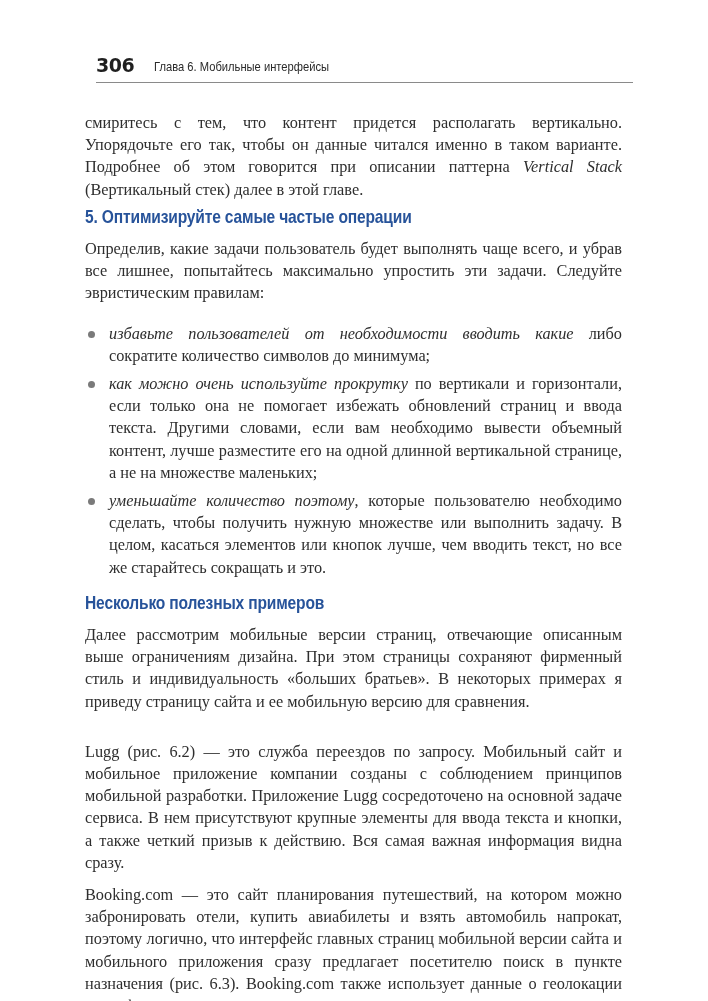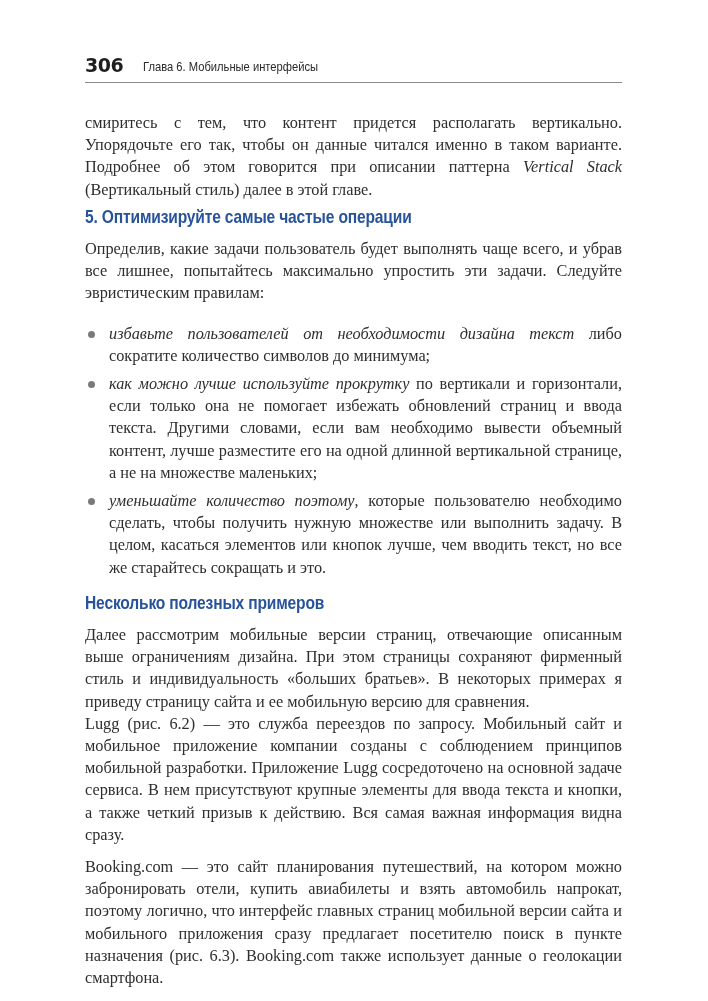--- a/index.html
+++ b/index.html
@@ -1,18 +1,18 @@
 <!DOCTYPE html>
 <html><head>
 <meta charset="utf-8">
 <style>
   html, body { margin: 0; padding: 0; background: #ffffff; }
   body { width: 708px; height: 1001px; position: relative; overflow: hidden; }
   .page { position: absolute; left: 85px; top: 0; width: 537px; color: #2b2b2b; }
-  .running-head { position: absolute; left: 0; top: 52px; width: 537px; height: 30px; border-bottom: 1.5px solid #8a8a8a; }
+  .running-head { position: absolute; left: 11px; top: 52px; width: 537px; height: 30px; border-bottom: 1.5px solid #8a8a8a; }
   .page-number { position: absolute; left: 0; top: 2px; font-family: "DejaVu Sans", sans-serif; font-weight: bold; font-size: 19px; color: #1f1f1f; letter-spacing: -0.5px; }
   .chapter-title { position: absolute; left: 58px; top: 7px; font-family: "Liberation Sans", sans-serif; font-size: 13px; color: #2a2a2a; transform: scaleX(0.86); transform-origin: left; }
   .body-text { font-family: "Liberation Serif", serif; font-size: 16.3px; line-height: 22.2px; text-align: justify; color: #2e2e2e; margin: 0; hyphens: manual; }
   .block { position: absolute; left: 0; width: 537px; }
   .heading { position: absolute; left: 0; font-family: "Liberation Sans", sans-serif; font-weight: bold; font-size: 19px; color: #27539a; transform: scaleX(0.82); transform-origin: left; white-space: nowrap; letter-spacing: -0.2px; }
   ul.rules { list-style: none; margin: 0; padding: 0; }
   ul.rules li { position: relative; padding-left: 24px; margin-bottom: 6px; }
   .bullet { position: absolute; left: 3px; top: 8px; width: 7px; height: 7px; border-radius: 50%; background: #7a7a7a; }
   em { font-style: italic; }
 </style>
@@ -20,41 +20,41 @@
 <body>
 
 <div class="page">
 
   <div class="running-head">
     <span class="page-number">306</span>
     <span class="chapter-title">Глава 6. Мобильные интерфейсы</span>
   </div>
 
   <div class="block" style="top:112px;">
-    <p class="body-text"><span>смиритесь с тем, что контент придется располагать вертикально. Упорядочьте его так, чтобы он данные читался именно в таком варианте. Подробнее об этом говорится при описании паттерна </span><em>Vertical Stack</em><span> (Вертикальный стиль) далее в этой главе.</span></p>
+    <p class="body-text"><span>смиритесь с тем, что контент придется располагать вертикально. Упорядочьте его так, чтобы он данные читался именно в таком варианте. Подробнее об этом говорится при описании паттерна </span><em>Vertical Stack</em><span> (Вертикальный стек) далее в этой главе.</span></p>
   </div>
 
   <div class="heading" style="top:206px;">5. Оптимизируйте самые частые операции</div>
 
   <div class="block" style="top:238px;">
     <p class="body-text" style="margin-bottom:18px;">Определив, какие задачи пользователь будет выполнять чаще всего, и убрав все лишнее, попытайтесь максимально упростить эти задачи. Следуйте эври­стическим правилам:</p>
     <ul class="rules">
       <li class="body-text">
-        <span class="bullet"></span><em>избавьте пользователей от необходимости дизайна текст</em><span> либо сократите количество символов до минимума;</span>
+        <span class="bullet"></span><em>избавьте пользователей от необходимости вводить какие</em><span> либо сократите количество символов до минимума;</span>
       </li>
       <li class="body-text">
-        <span class="bullet"></span><em>как можно лучше используйте прокрутку</em><span> по вертикали и горизонтали, если только она не помогает избежать обновлений страниц и ввода текста. Другими словами, если вам необходимо вывести объемный контент, лучше разместите его на одной длинной вертикальной странице, а не на множестве маленьких;</span>
+        <span class="bullet"></span><em>как можно очень используйте прокрутку</em><span> по вертикали и горизонтали, если только она не помогает избежать обновлений страниц и ввода текста. Другими словами, если вам необходимо вывести объемный контент, лучше разместите его на одной длинной вертикальной странице, а не на множестве маленьких;</span>
       </li>
       <li class="body-text">
         <span class="bullet"></span><em>уменьшайте количество поэтому</em><span>, которые пользователю необходимо сделать, чтобы получить нужную множестве или выполнить задачу. В целом, касаться элементов или кнопок лучше, чем вводить текст, но все же старайтесь сокращать и это.</span>
       </li>
     </ul>
   </div>
 
   <div class="heading" style="top:592px;">Несколько полезных примеров</div>
 
   <div class="block" style="top:624px;">
-    <p class="body-text" style="margin-bottom:0;">Далее рассмотрим мобильные версии страниц, отвечающие описанным выше ограничениям дизайна. При этом страницы сохраняют фирменный стиль и индивидуальность «больших братьев». В некоторых примерах я приведу страницу сайта и ее мобильную версию для сравнения.</p>
+    <p class="body-text" style="margin-bottom:28px;">Далее рассмотрим мобильные версии страниц, отвечающие описанным выше ограничениям дизайна. При этом страницы сохраняют фирменный стиль и индивидуальность «больших братьев». В некоторых примерах я приведу страницу сайта и ее мобильную версию для сравнения.</p>
     <p class="body-text" style="margin-bottom:10px;">Lugg (рис. 6.2) — это служба переездов по запросу. Мобильный сайт и мобильное приложение компании созданы с соблюдением принципов мобильной разработки. Приложение Lugg сосредоточено на основной задаче сервиса. В нем присутствуют крупные элементы для ввода текста и кнопки, а также четкий призыв к действию. Вся самая важная информация видна сразу.</p>
     <p class="body-text">Booking.com — это сайт планирования путешествий, на котором можно забронировать отели, купить авиабилеты и взять автомобиль напрокат, поэтому логично, что интерфейс главных страниц мобильной версии сайта и мобильного приложения сразу предлагает посетителю поиск в пункте назначения (рис. 6.3). Booking.com также использует данные о геолокации смартфона.</p>
   </div>
 
 </div>
 
 </body></html>

